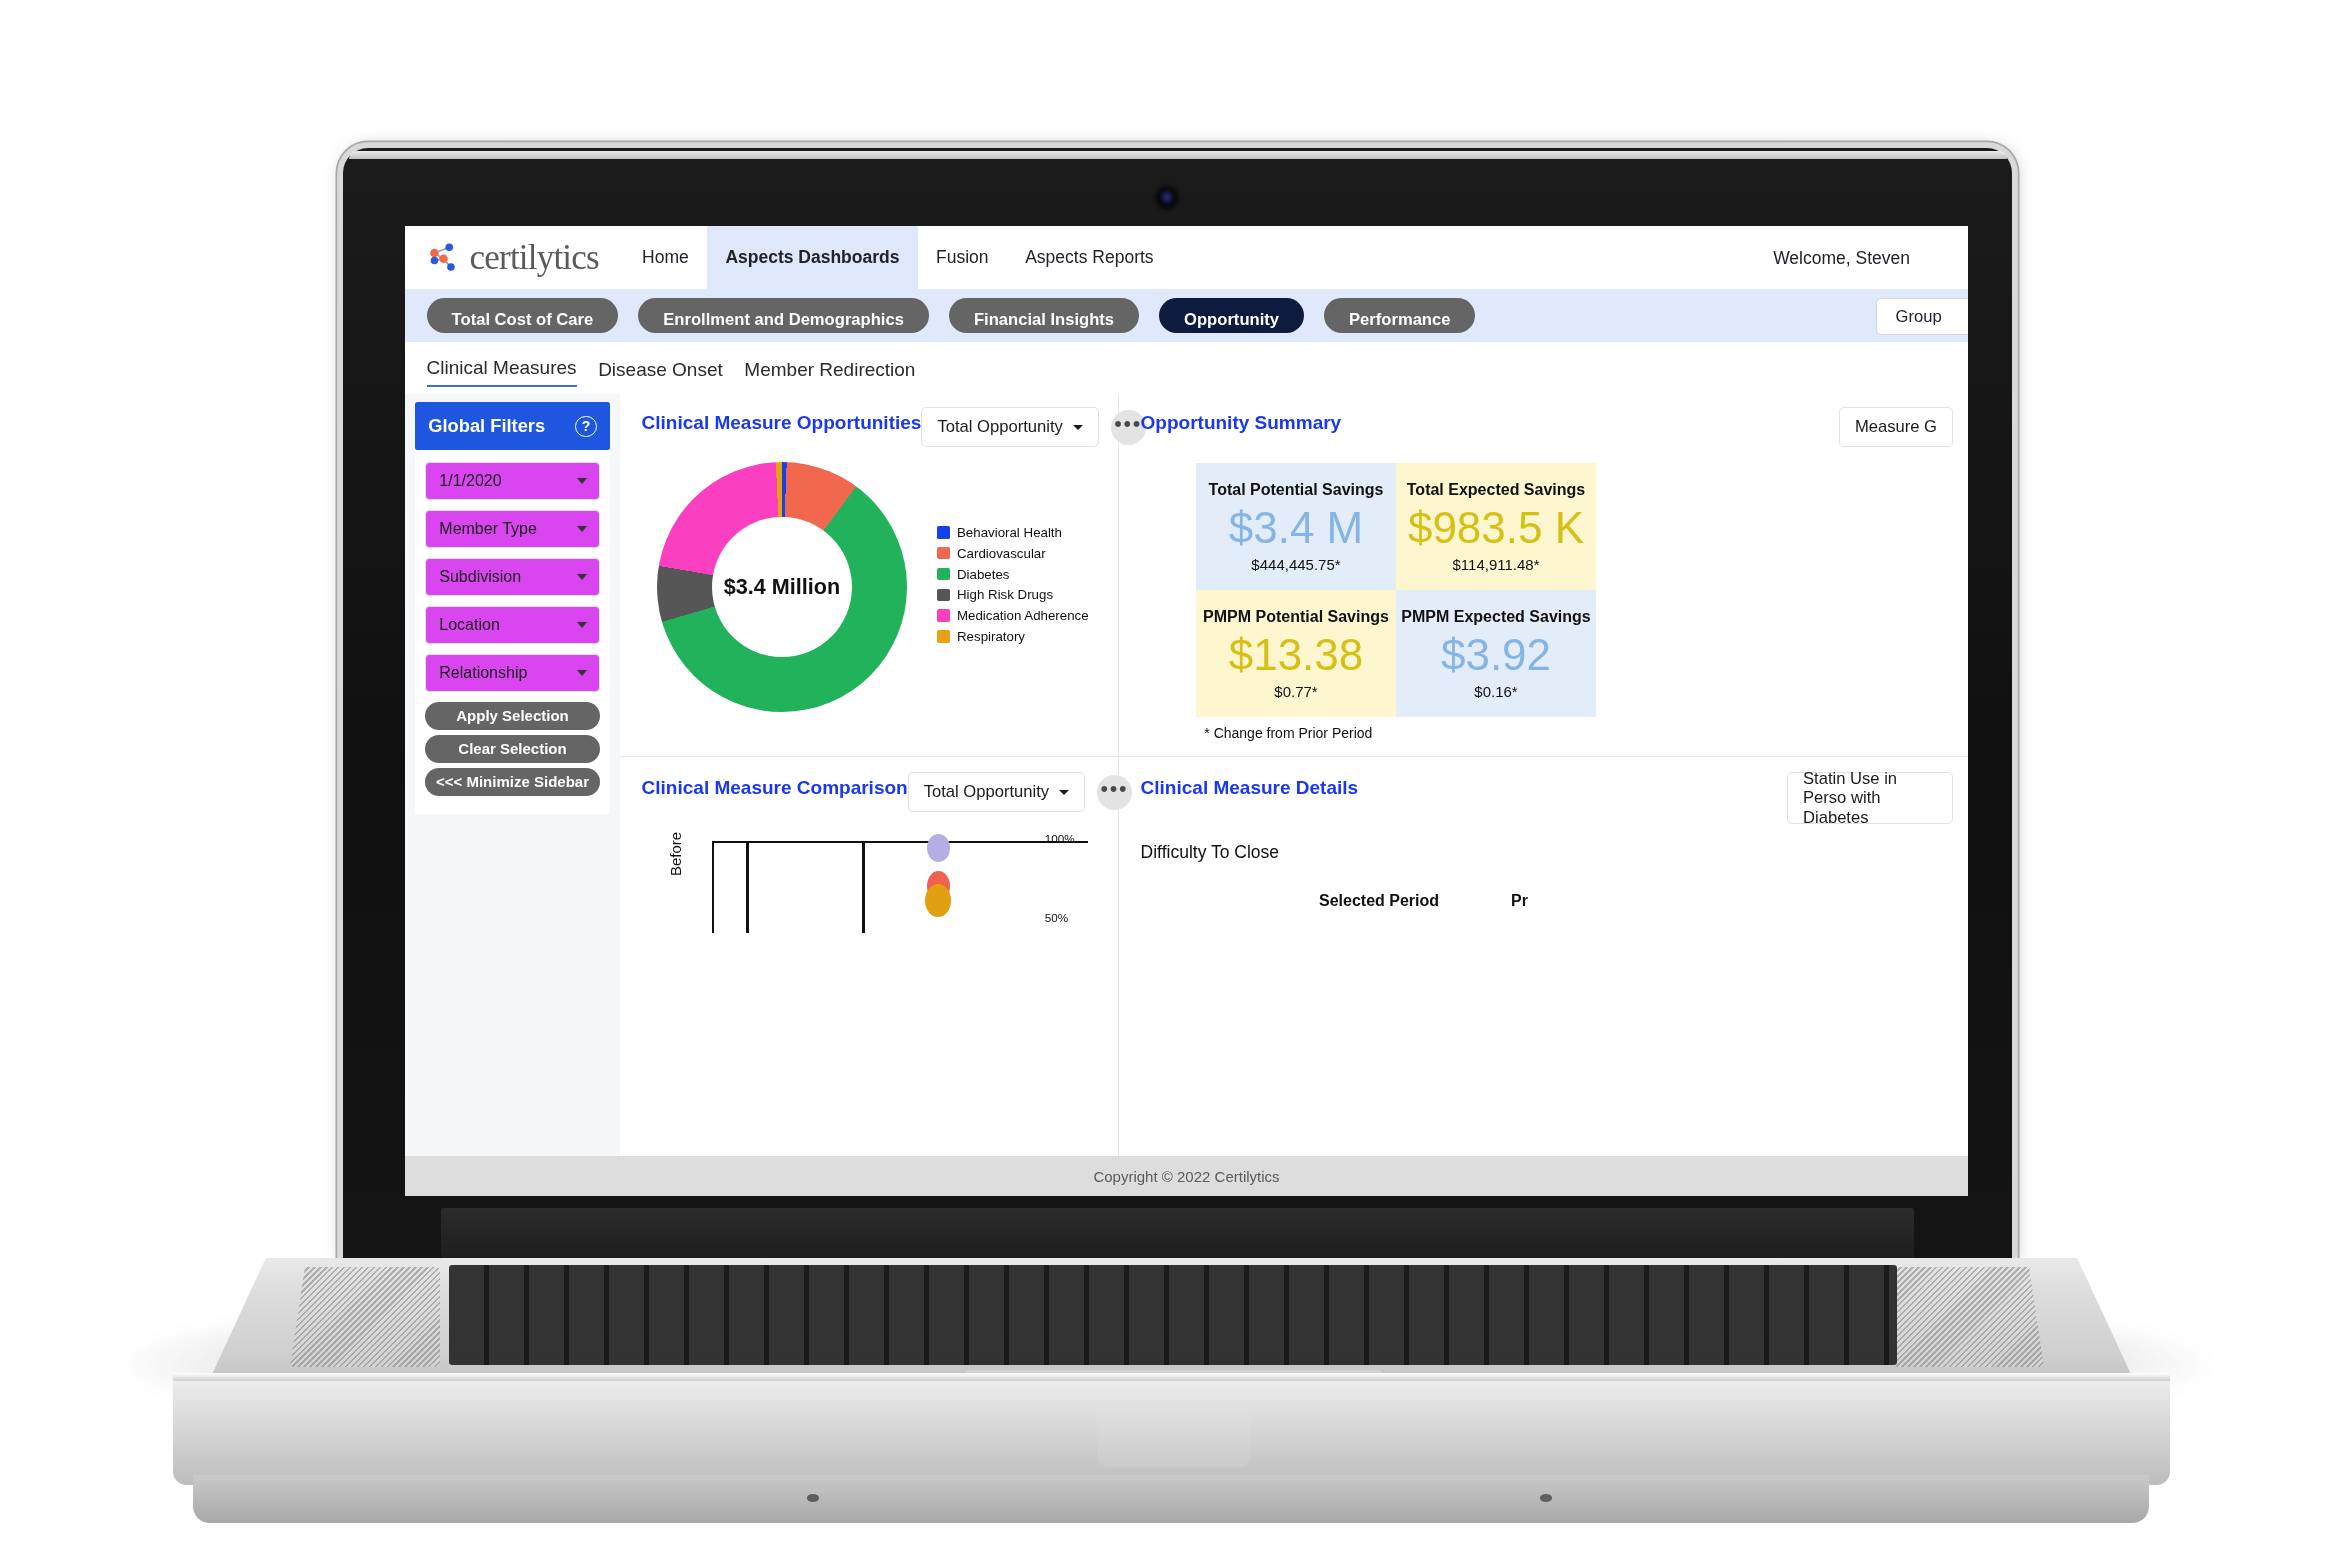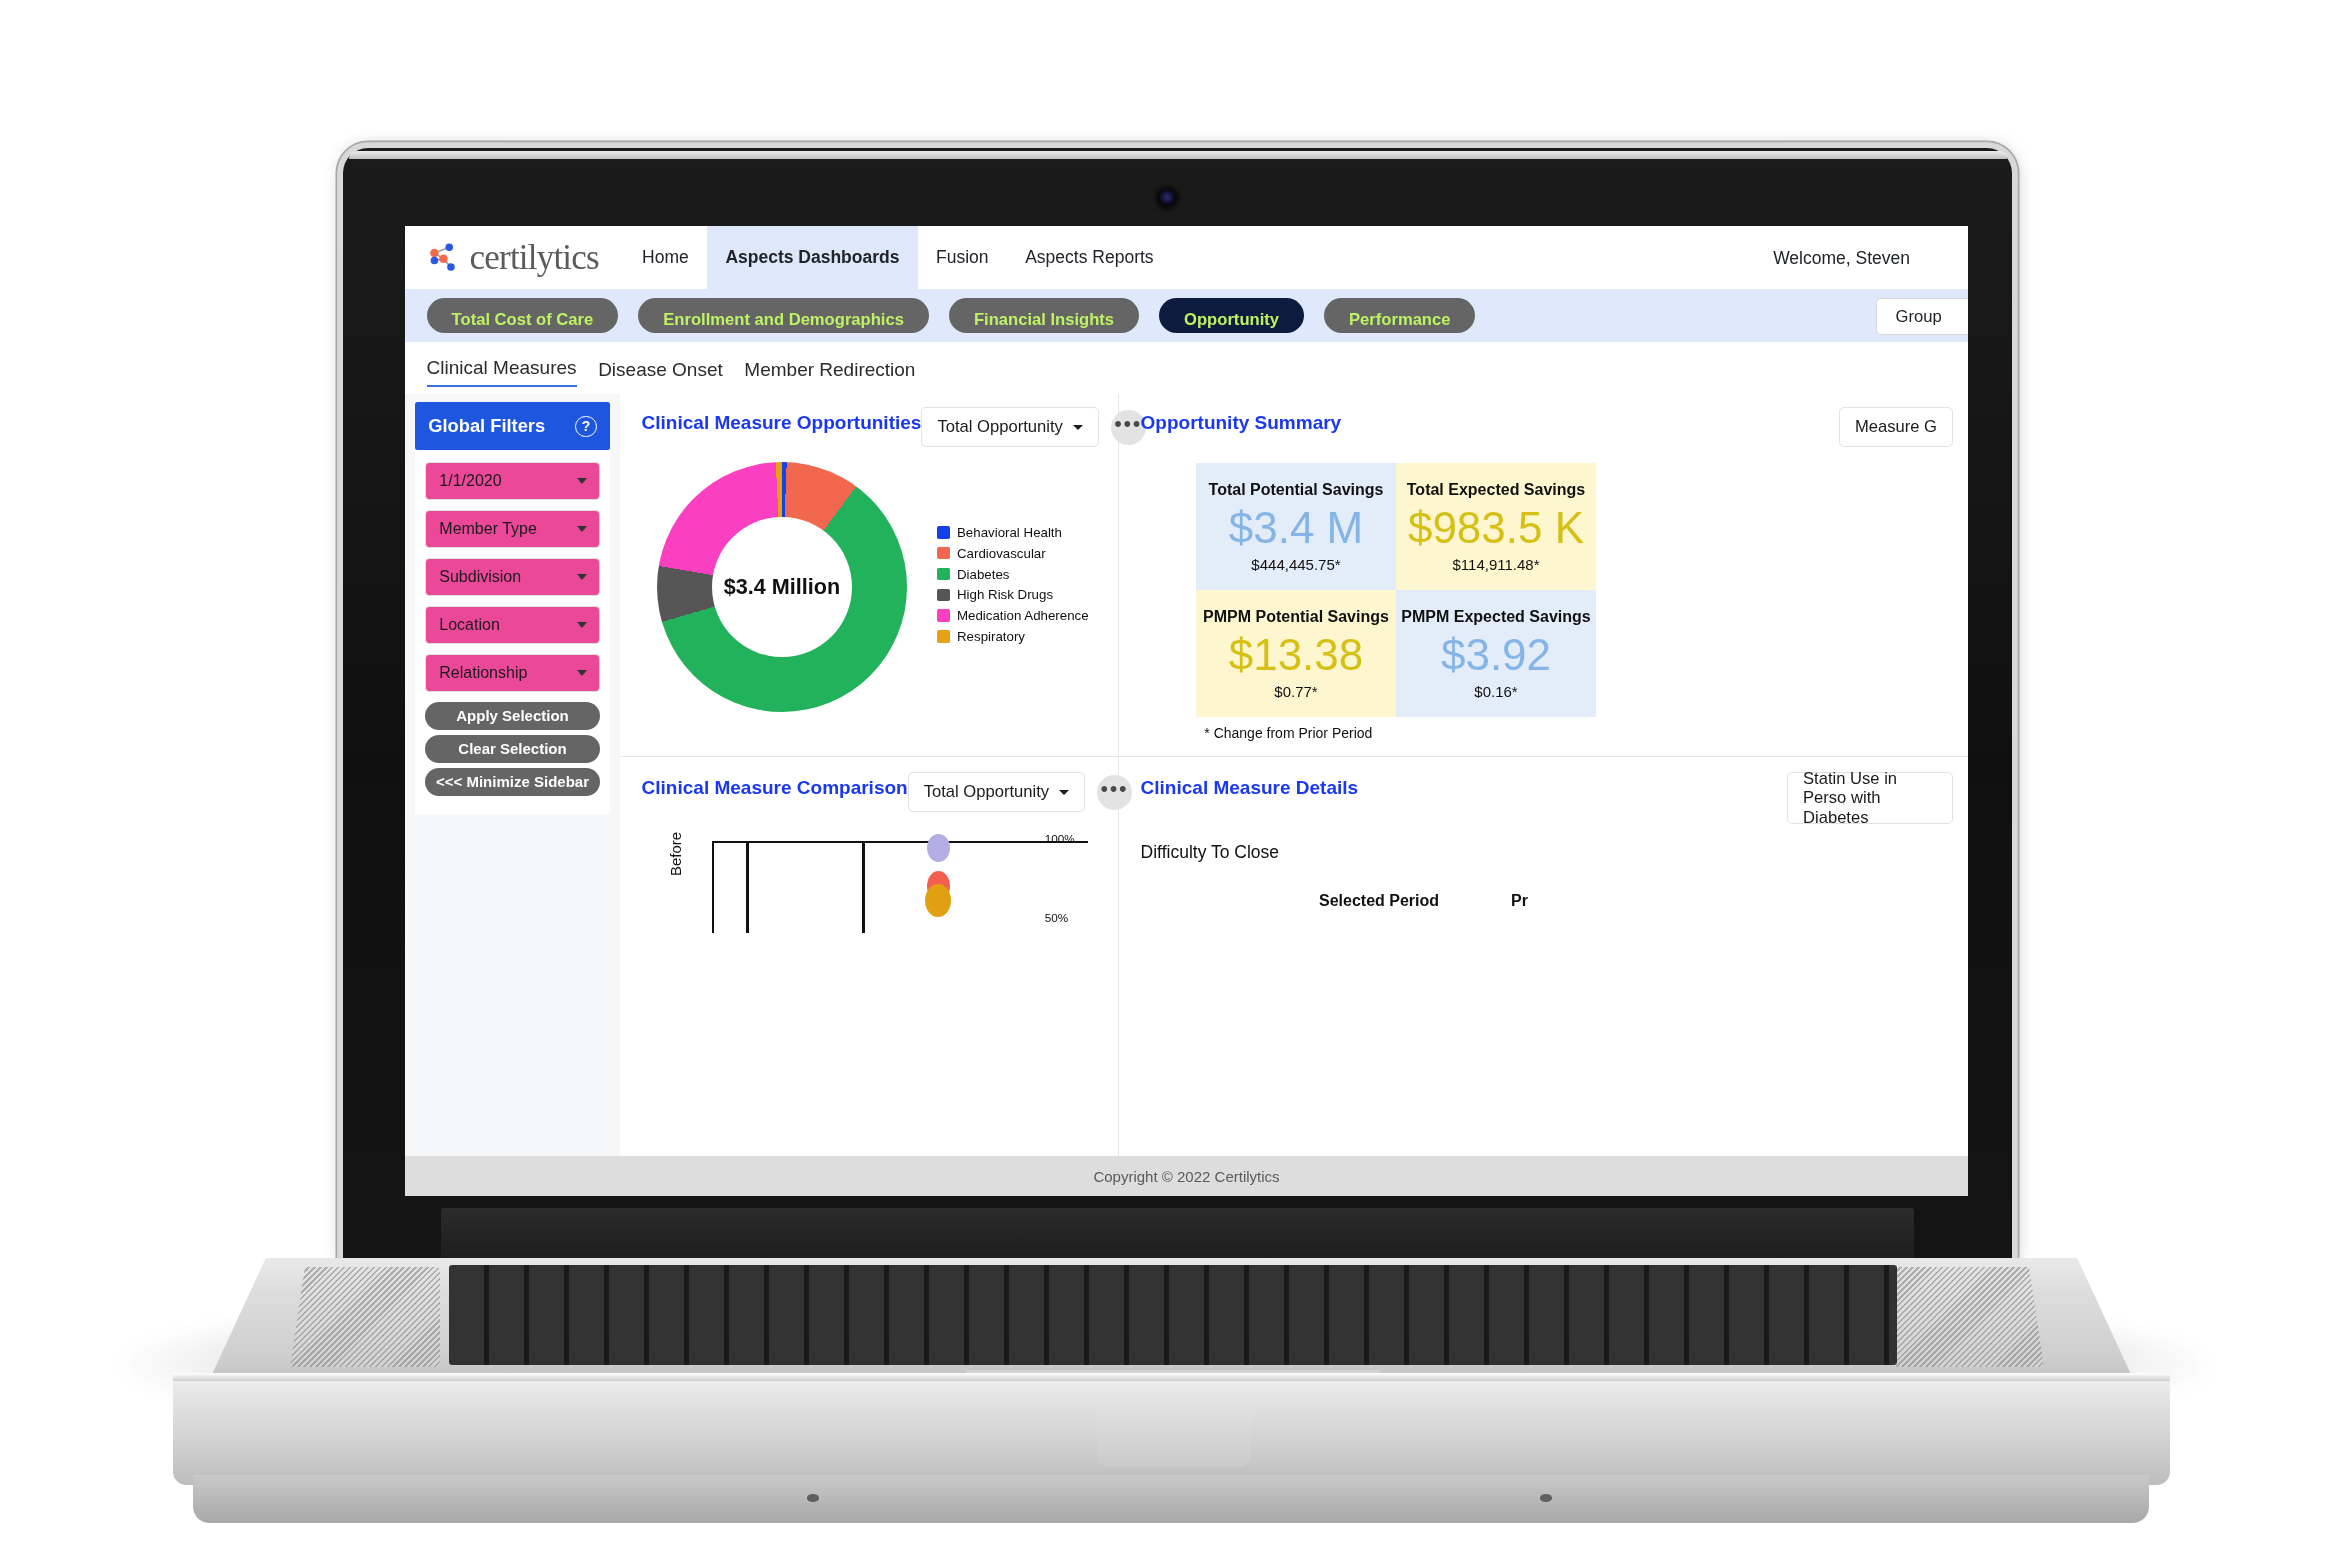--- a/index.html
+++ b/index.html
@@ -131,21 +131,21 @@
     position:absolute; right:58px; top:50%; transform:translateY(-50%);
     font-size:17.5px; color:#20232a; white-space:nowrap;
   }
 
   
   .pillbar{
     height:53px; background:#e0e9fb; display:flex; align-items:center; gap:20px;
     padding-left:21.6px; position:relative;
   }
   .pill{
-    background:#656565; color:#bef264; border:none; border-radius:18.3px;
+    background:#656565; color:#ffffff; border:none; border-radius:18.3px;
     padding:12px 25px; height:35px; font-size:16.6px; font-weight:bold; cursor:pointer;
     white-space:nowrap; font-family:"Liberation Sans", sans-serif;
   }
   .pill.active{ background:#0d1b3e; }
   .group-select{
     position:absolute; right:-8.3px; top:9.2px; width:100px; height:37px;
     background:#fff; border:0.8px solid #d7d7d7; border-radius:5px;
     display:flex; align-items:center; padding-left:18.3px; font-size:16.6px; color:#20232a;
     white-space:nowrap; overflow:hidden;text-align:center;
   }
@@ -166,21 +166,21 @@
     background:#1e56e0; color:#fff; height:48px; border-radius:2.5px;
     display:flex; align-items:center; justify-content:space-between; padding:0 13.3px;
   }
   .sb-title{ font-size:18.3px; font-weight:bold; }
   .help-icon{
     width:21.6px; height:21.6px; border:1.7px solid #fff; border-radius:50%; color:#fff;
     font-size:14px; font-weight:bold; display:flex; align-items:center; justify-content:center;
   }
   .sb-body{ background:#fff; padding:11.7px 10px 13.3px 10px; }
   .sb-select{
-    height:38px; border:0.8px solid #e0e0e0; border-radius:4.2px; background:#ec4899;
+    height:38px; border:0.8px solid #e0e0e0; border-radius:4.2px; background:#d946ef;
     display:flex; align-items:center; justify-content:space-between;
     padding:0 11.7px 0 13.3px; margin-bottom:10px; font-size:16px; color:#1b1b1b; cursor:pointer;
   }
   .caret{ width:0; height:0; border-left:5.8px solid transparent; border-right:5.8px solid transparent; border-top:6.7px solid #333; }
   .sb-btn{
     display:block; width:100%; height:28px; background:#656565; color:#fff; border:none;
     border-radius:14px; font-size:15px; font-weight:bold; margin-bottom:5px; cursor:pointer;
     font-family:"Liberation Sans", sans-serif;
   }
 

